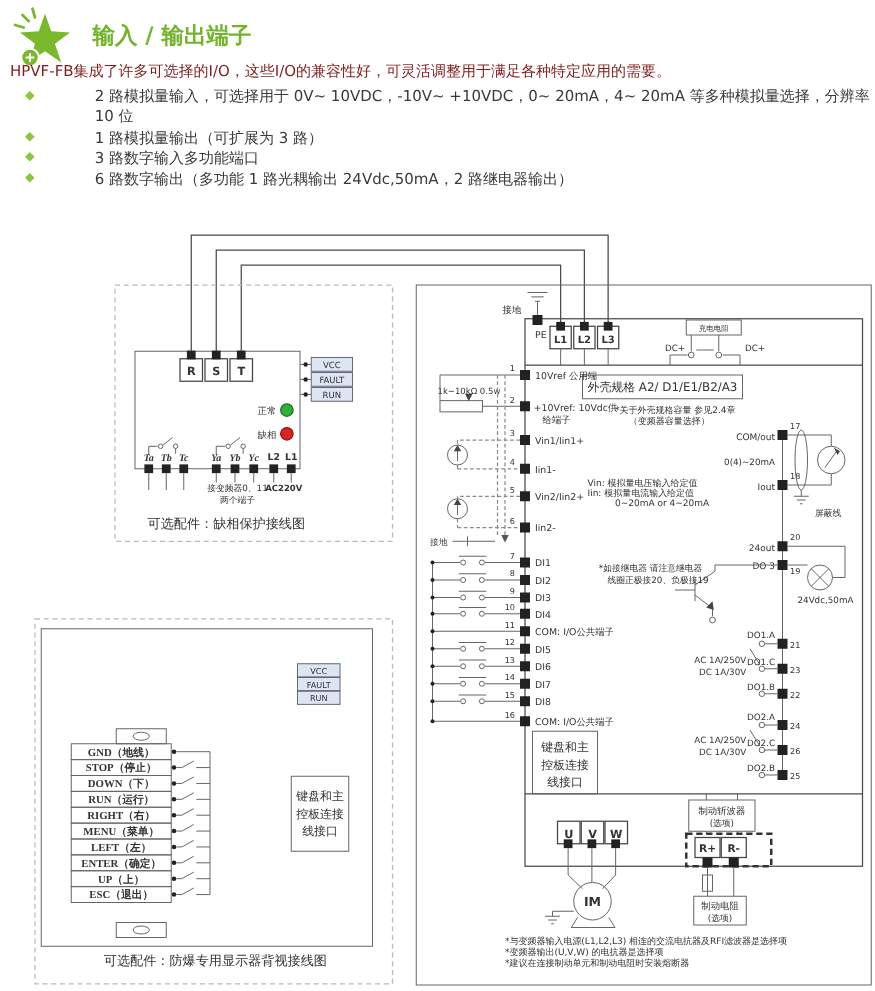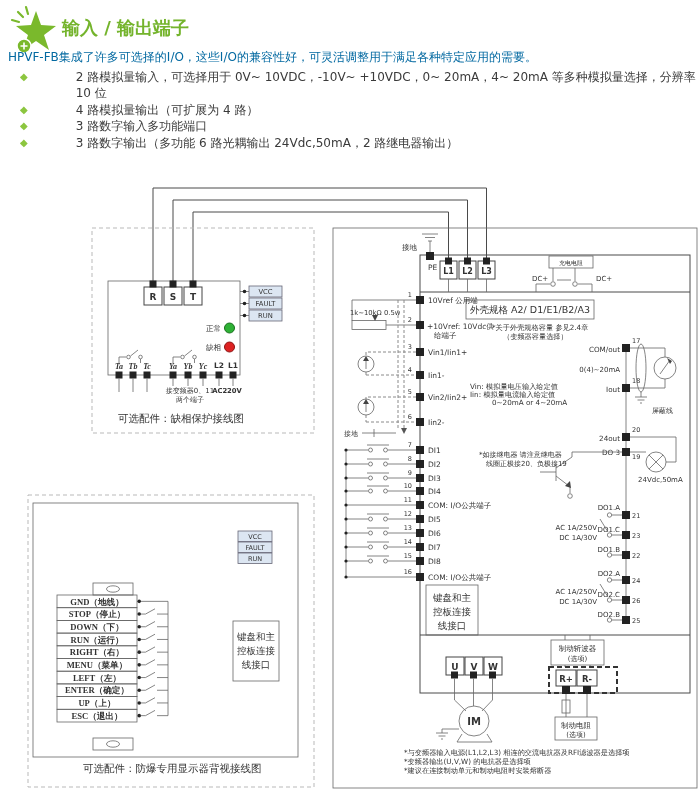--- a/index.html
+++ b/index.html
@@ -1,20 +1,20 @@
 <!DOCTYPE html>
 <html><head>
 <meta charset="utf-8">
 <style>
   html,body{margin:0;padding:0;background:#fff;}
   #page{position:relative;width:700px;height:793px;background:#fff;overflow:hidden;
         font-family:"DejaVu Sans",sans-serif;color:#3a3a3a;}
   #diagram-svg{position:absolute;left:0;top:0;width:700px;height:793px;}
-  .hdr-title{position:absolute;left:62px;top:16px;font-size:18px;font-weight:bold;color:#74b42c;}
-  .hdr-intro{position:absolute;left:8px;top:49px;font-size:12px;color:#0369a1;}
+  .hdr-title{position:absolute;left:74px;top:16px;font-size:18px;font-weight:bold;color:#74b42c;}
+  .hdr-intro{position:absolute;left:8px;top:49px;font-size:12px;color:#7f1d1d;}
   .bullets{position:absolute;left:20px;top:69px;font-size:12px;color:#3a3a3a;}
   .bullet-row{display:flex;align-items:flex-start;line-height:16.4px;gap:40px;}
   .diamond{color:#8cc63f;font-size:10px;margin-right:8px;line-height:16.4px;}
   .diamond::before{content:"◆";}
   svg text{font-family:"DejaVu Sans",sans-serif;fill:#333;}
   svg text.serif{font-family:"Liberation Serif",serif;font-weight:bold;}
   .ln{stroke:#4a4a4a;stroke-width:1;fill:none;}
   .lnthin{stroke:#666;stroke-width:0.8;fill:none;}
   .dash{stroke:#8a8a8a;stroke-width:1;fill:none;stroke-dasharray:3,2;}
   .boxdash{stroke:#b9b9b9;stroke-width:1;fill:none;stroke-dasharray:4,3;}
@@ -36,29 +36,29 @@
   </svg>
   <div class="hdr-title">输入 / 输出端子</div>
   <div class="hdr-intro">HPVF-FB集成了许多可选择的I/O，这些I/O的兼容性好，可灵活调整用于满足各种特定应用的需要。</div>
   <div class="bullets">
     <div class="bullet-row">
         <span class="diamond"></span>
         <span>2 路模拟量输入，可选择用于 0V~ 10VDC，-10V~ +10VDC，0~ 20mA，4~ 20mA 等多种模拟量选择，分辨率 10 位</span>
       </div>
     <div class="bullet-row">
         <span class="diamond"></span>
-        <span>4 路模拟量输出（可扩展为 4 路）</span>
+        <span>1 路模拟量输出（可扩展为 3 路）</span>
       </div>
     <div class="bullet-row">
         <span class="diamond"></span>
         <span>3 路数字输入多功能端口</span>
       </div>
     <div class="bullet-row">
         <span class="diamond"></span>
-        <span>3 路数字输出（多功能 6 路光耦输出 24Vdc,50mA，2 路继电器输出）</span>
+        <span>6 路数字输出（多功能 1 路光耦输出 24Vdc,50mA，2 路继电器输出）</span>
       </div>
   </div>
 
   <svg id="diagram-svg" viewBox="0 0 700 793">
 
     <g>
       <path class="ln" d="M153,283 V188 H486.5 V258"></path>
       <path class="ln" d="M173,283 V200 H467.5 V258"></path>
       <path class="ln" d="M193,283 V212 H448.5 V258"></path>
     </g>

